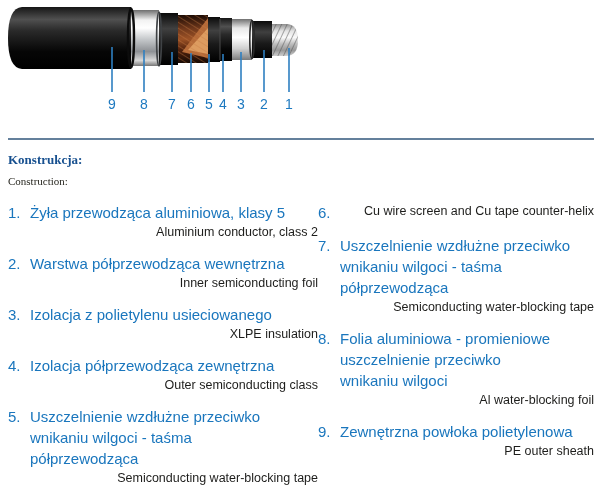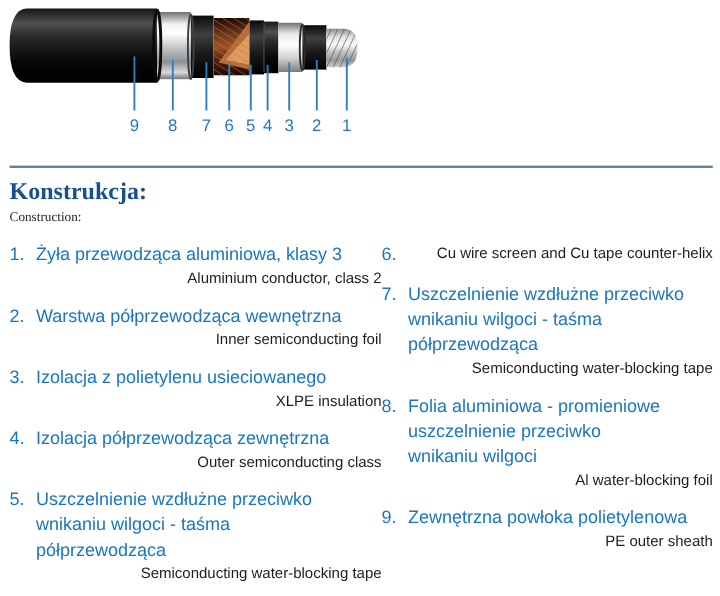--- a/index.html
+++ b/index.html
@@ -4,21 +4,21 @@
 <style>
   html,body{margin:0;padding:0;background:#fff;}
   .page{
     position:relative;width:600px;height:497px;background:#ffffff;
     font-family:"Liberation Sans",sans-serif;overflow:hidden;
   }
   .cable-figure{position:absolute;top:0;left:0;width:600px;height:130px;}
   .divider{position:absolute;top:138px;left:8px;right:6px;height:2px;background:#64809c;}
   .content{position:absolute;top:150px;left:8px;right:6px;}
   .heading-pl{
-    font-family:"Liberation Serif",serif;font-size:20px;font-weight:bold;
+    font-family:"Liberation Serif",serif;font-size:13px;font-weight:bold;
     color:#17508f;margin:0;line-height:20px;
   }
   .heading-en{
     font-family:"Liberation Serif",serif;font-size:11px;font-weight:normal;
     color:#27261f;margin:2px 0 0 0;line-height:18px;
   }
   .columns{display:flex;margin-top:12px;}
   .col-left{width:310px;flex:none;}
   .col-right{flex:1;}
   .item{display:flex;margin-bottom:12px;}
@@ -165,21 +165,21 @@
 
   <div class="content">
     <h1 class="heading-pl">Konstrukcja:</h1>
     <h2 class="heading-en">Construction:</h2>
 
     <div class="columns">
       <div class="col-left">
         <div class="item">
           <span class="num">1.</span>
           <div class="txt">
-            <div class="pl">Żyła przewodząca aluminiowa, klasy 3</div>
+            <div class="pl">Żyła przewodząca aluminiowa, klasy 5</div>
             <div class="en">Aluminium conductor, class 2</div>
           </div>
         </div>
         <div class="item">
           <span class="num">2.</span>
           <div class="txt">
             <div class="pl">Warstwa półprzewodząca wewnętrzna</div>
             <div class="en">Inner semiconducting foil</div>
           </div>
         </div>

